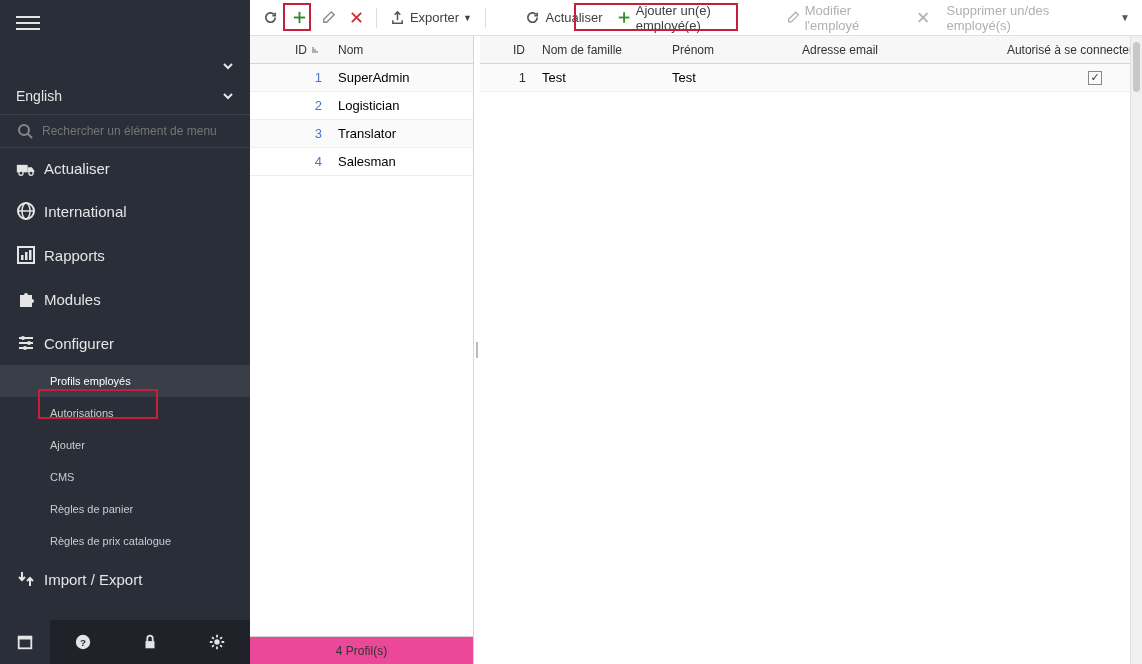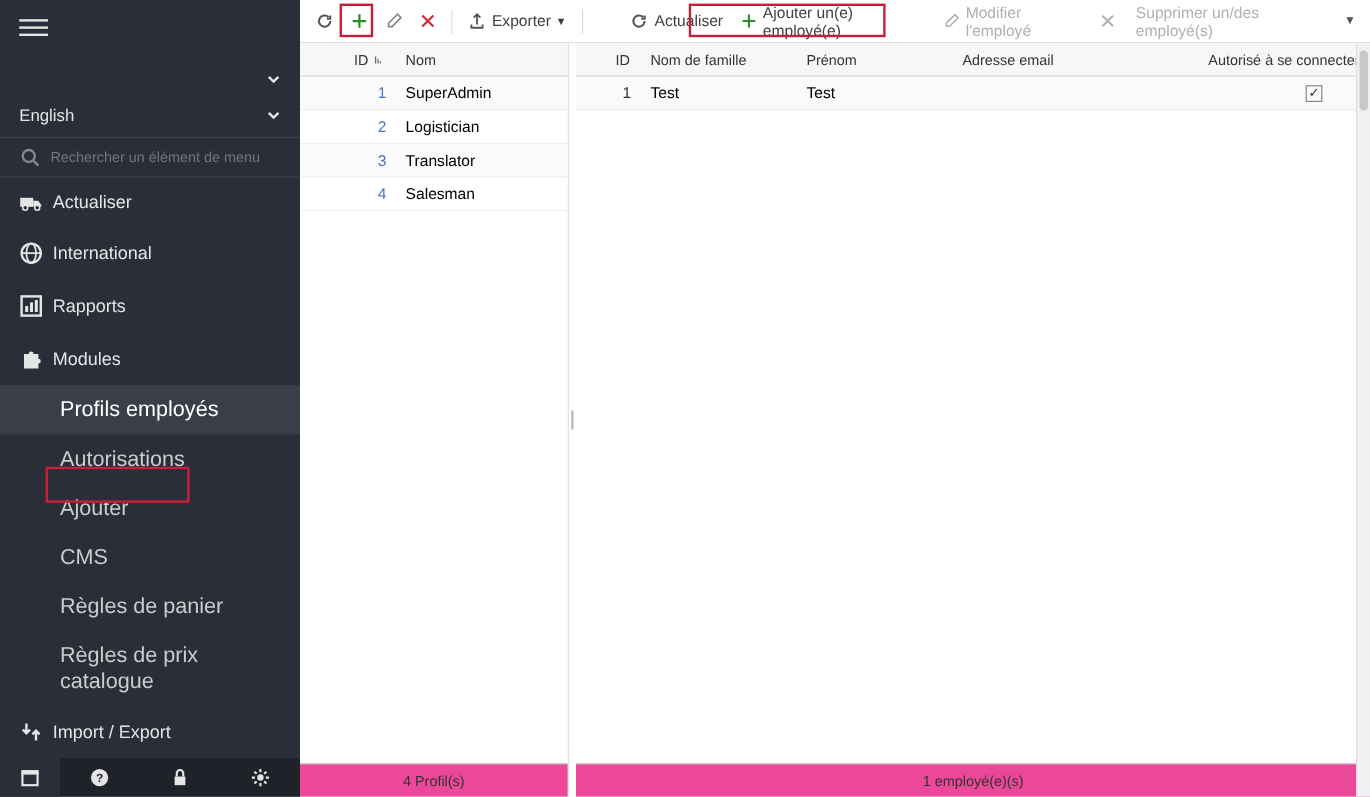--- a/index.html
+++ b/index.html
@@ -12,21 +12,21 @@
 .hamburger div { height: 2px; background: #e5e5e5; margin: 4px 0; }
 .account-row { display: flex; align-items: center; justify-content: space-between; padding: 10px 16px 6px 16px; font-size: 14px; color: #999; cursor: pointer; min-height: 36px; }
 .lang-row { display: flex; align-items: center; justify-content: space-between; padding: 6px 16px 10px 16px; font-size: 14px; cursor: pointer; }
 .chev-down { font-size: 12px; }
 .search-row { display: flex; align-items: center; padding: 8px 14px; border-top: 1px solid #3a3f4a; border-bottom: 1px solid #3a3f4a; }
 .search-row .icon { width: 22px; display: flex; justify-content: center; }
 .search-row input { flex: 1; background: transparent; border: none; outline: none; color: #888; font-size: 12px; margin-left: 6px; }
 .nav-item { display: flex; align-items: center; padding: 12px 16px; font-size: 15px; cursor: pointer; }
 .nav-item .icon { width: 28px; display: flex; justify-content: flex-start; }
 .sub-section { background: #2a2e38; }
-.sub-item { padding: 10px 16px 10px 50px; font-size: 18px; cursor: pointer; color: #ccc; }
+.sub-item { padding: 10px 16px 10px 50px; font-size: 11px; cursor: pointer; color: #ccc; }
 .sub-item.active { background: #3a3e48; color: #fff; }
 .highlight-box { border: 2px solid #c61f3a; pointer-events: none; position: absolute; }
 .sidebar-bottom { margin-top: auto; display: flex; background: #1f2229; height: 44px; align-items: center; }
 .sidebar-bottom .bottom-icon { flex: 1; display: flex; justify-content: center; align-items: center; cursor: pointer; height: 100%; }
 .sidebar-bottom .bottom-icon:first-child { background: #2a2e38; flex: 0 0 50px; }
 
 
 .main { flex: 1; display: flex; flex-direction: column; height: 664px; position: relative; }
 .toolbar { display: flex; align-items: center; height: 36px; padding: 0 6px; border-bottom: 1px solid #e0e0e0; font-size: 13px; color: #404040; position: relative; }
 .tb-btn { display: flex; align-items: center; padding: 4px 6px; margin: 0 1px; cursor: pointer; border-radius: 3px; }
@@ -129,20 +129,33 @@
     </span>
     <span>Rapports</span>
   </div>
   <div class="nav-item">
     <span class="icon">
       <svg width="20" height="20" viewBox="0 0 20 20">
           <path d="M4 6 L8 6 A2 2 0 0 1 12 6 L16 6 L16 10 A2 2 0 0 1 16 14 L16 18 L4 18 Z" fill="#e5e5e5"></path>
         </svg>
     </span>
     <span>Modules</span>
+  </div>
+  <div class="nav-item">
+    <span class="icon">
+      <svg width="20" height="20" viewBox="0 0 20 20">
+          <line x1="3" y1="5" x2="17" y2="5" stroke="#e5e5e5" stroke-width="2"></line>
+          <circle cx="7" cy="5" r="2" fill="#e5e5e5"></circle>
+          <line x1="3" y1="10" x2="17" y2="10" stroke="#e5e5e5" stroke-width="2"></line>
+          <circle cx="13" cy="10" r="2" fill="#e5e5e5"></circle>
+          <line x1="3" y1="15" x2="17" y2="15" stroke="#e5e5e5" stroke-width="2"></line>
+          <circle cx="9" cy="15" r="2" fill="#e5e5e5"></circle>
+        </svg>
+    </span>
+    <span>Configurer</span>
   </div>
   <div class="sub-section">
     <div class="sub-item active">Profils employés</div>
     <div class="sub-item">Autorisations</div>
     <div class="sub-item">Ajouter</div>
     <div class="sub-item">CMS</div>
     <div class="sub-item">Règles de panier</div>
     <div class="sub-item">Règles de prix catalogue</div>
   </div>
   <div class="nav-item">
@@ -317,20 +330,19 @@
           <div class="grid-row">
             <div class="cell idr" style="width:54px">1</div>
             <div class="cell" style="width:130px">Test</div>
             <div class="cell" style="width:130px">Test</div>
             <div class="cell" style="width:170px"></div>
             <div class="cell" style="flex:1; justify-content:flex-end; padding-right:40px">
               <span class="checkbox">✓</span>
             </div>
           </div>
         </div>
-      <div class="grid-footer">1 employé(e)(s)</div>
     </div>
   </div>
 
   <div class="scroll-stub">
     <div class="thumb"></div>
   </div>
 </div>
 
 </body></html>

